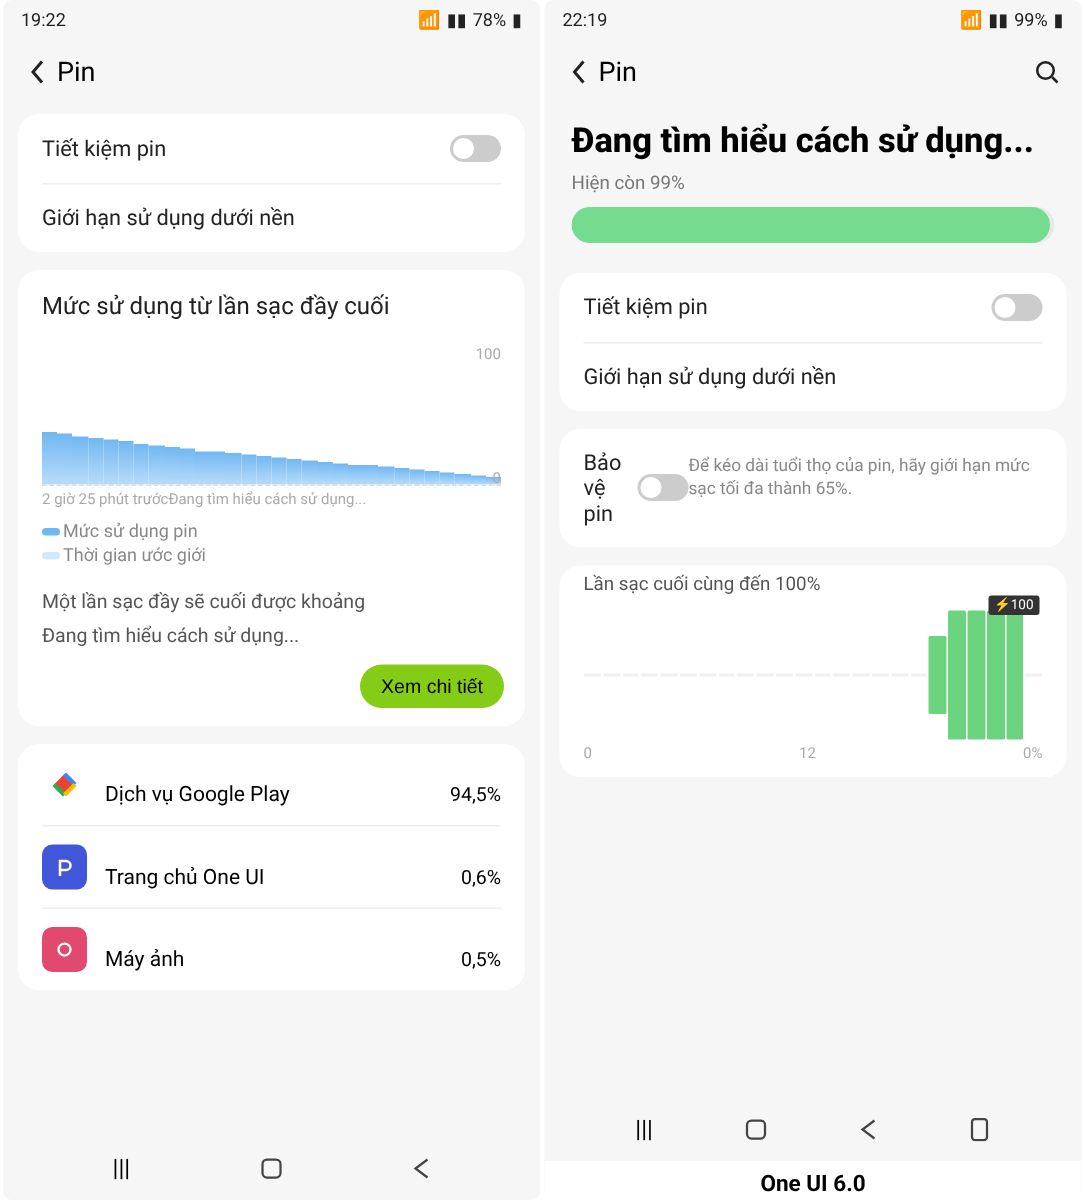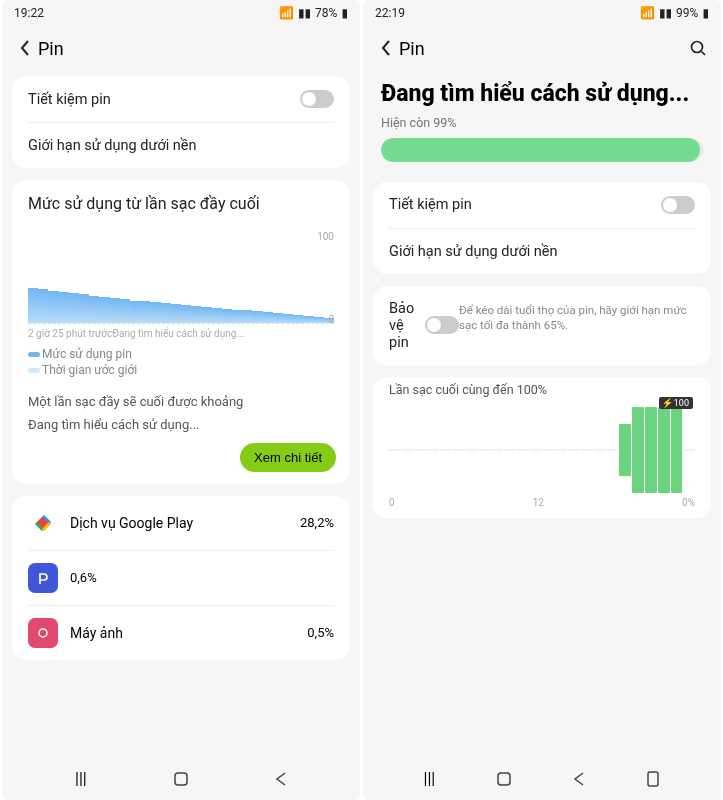--- a/index.html
+++ b/index.html
@@ -26,21 +26,21 @@
 .chart .yaxis2{position:absolute;right:0;bottom:-2px;font-size:10px;color:#aaa}
 .xlabels{display:flex;font-size:10px;color:#aaa;margin-top:4px}
 .legend{margin-top:8px}
 .legend-item{display:flex;align-items:center;gap:2px;font-size:12px;color:#888;margin-top:2px}
 .dot{width:12px;height:5px;border-radius:3px}
 .dot.blue{background:#71b7f2}
 .dot.lblue{background:#d0e9fb}
 .desc{font-size:13px;color:#555;padding:4px 16px 0;line-height:1.45}
 .btnrow{display:flex;justify-content:flex-end;padding:8px 14px 12px}
 .btn{background:#84cc16;border-radius:16px;padding:7px 14px;font-size:13px;border:none}
-.app-row{display:flex;align-items:center;padding:12px 16px;font-size:14px}
+.app-row{display:flex;align-items:flex-end;padding:12px 16px;font-size:14px}
 .app-icon{width:30px;height:30px;border-radius:7px;margin-right:12px;display:flex;align-items:center;justify-content:center;font-size:14px;color:#fff}
 .app-name{flex:1}
 .app-pct{font-size:13px}
 .navbar{display:flex;justify-content:space-around;align-items:center;padding:10px 30px 12px;background:#f6f6f6}
 .caption{text-align:center;font-weight:700;font-size:15px;padding:6px 0 2px;background:#fff}
 
 .hero{padding:10px 18px 14px;background:transparent}
 .hero h1{font-size:23px;font-weight:800;margin:0 0 6px;line-height:1.25}
 .hero .sub{font-size:12.5px;color:#777;margin-bottom:8px}
 .pb{height:24px;border-radius:14px;background:#e8e8e8;overflow:hidden}
@@ -153,30 +153,31 @@
         <div class="app-row">
           <span class="app-icon" style="background:#fff">
             <svg width="20" height="20">
               <path d="M3 10 L10 3 L17 10 L10 17 Z" fill="#ea4335"></path>
               <path d="M10 3 L17 10" stroke="#4285f4" stroke-width="3"></path>
               <path d="M3 10 L10 17" stroke="#34a853" stroke-width="3"></path>
               <path d="M10 17 L17 10" stroke="#fbbc04" stroke-width="3"></path>
             </svg>
           </span>
           <span class="app-name">Dịch vụ Google Play</span>
-          <span class="app-pct">28,2%</span>
+          <span class="app-pct">94,5%</span>
         </div>
         <div class="divider"></div>
         <div class="app-row">
           <span class="app-icon" style="background:#4156d8">
             <svg width="18" height="18">
               <rect width="18" height="18" rx="5" fill="#4156d8"></rect>
               <path d="M6 5h4a3 3 0 010 6H6zM6 5v10" stroke="#fff" stroke-width="1.7" fill="none"></path>
             </svg>
           </span>
+          <span class="app-name">Trang chủ One UI</span>
           <span class="app-pct">0,6%</span>
         </div>
         <div class="divider"></div>
         <div class="app-row">
           <span class="app-icon" style="background:#e14a6e">
             <svg width="18" height="18">
               <rect width="18" height="18" rx="5" fill="#e14a6e"></rect>
               <circle cx="9" cy="9" r="4" fill="none" stroke="#fff" stroke-width="1.5"></circle>
             </svg>
           </span>
@@ -305,13 +306,14 @@
         <svg width="12" height="14">
           <path d="M10 1L2 7l8 6" stroke="#444" stroke-width="1.5" fill="none"></path>
         </svg>
       </span>
   <span>
         <svg width="14" height="16">
           <rect x="2" y="1" width="10" height="14" rx="2" stroke="#444" stroke-width="1.5" fill="none"></rect>
         </svg>
       </span>
 </div>
+<div class="caption">One UI 6.0</div>
 </div>
 
 </body></html>

